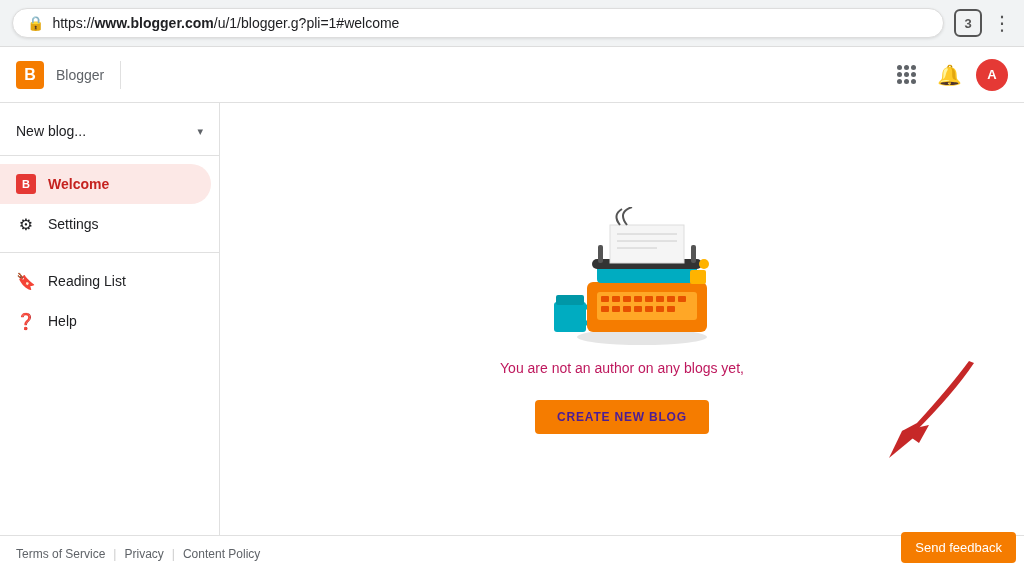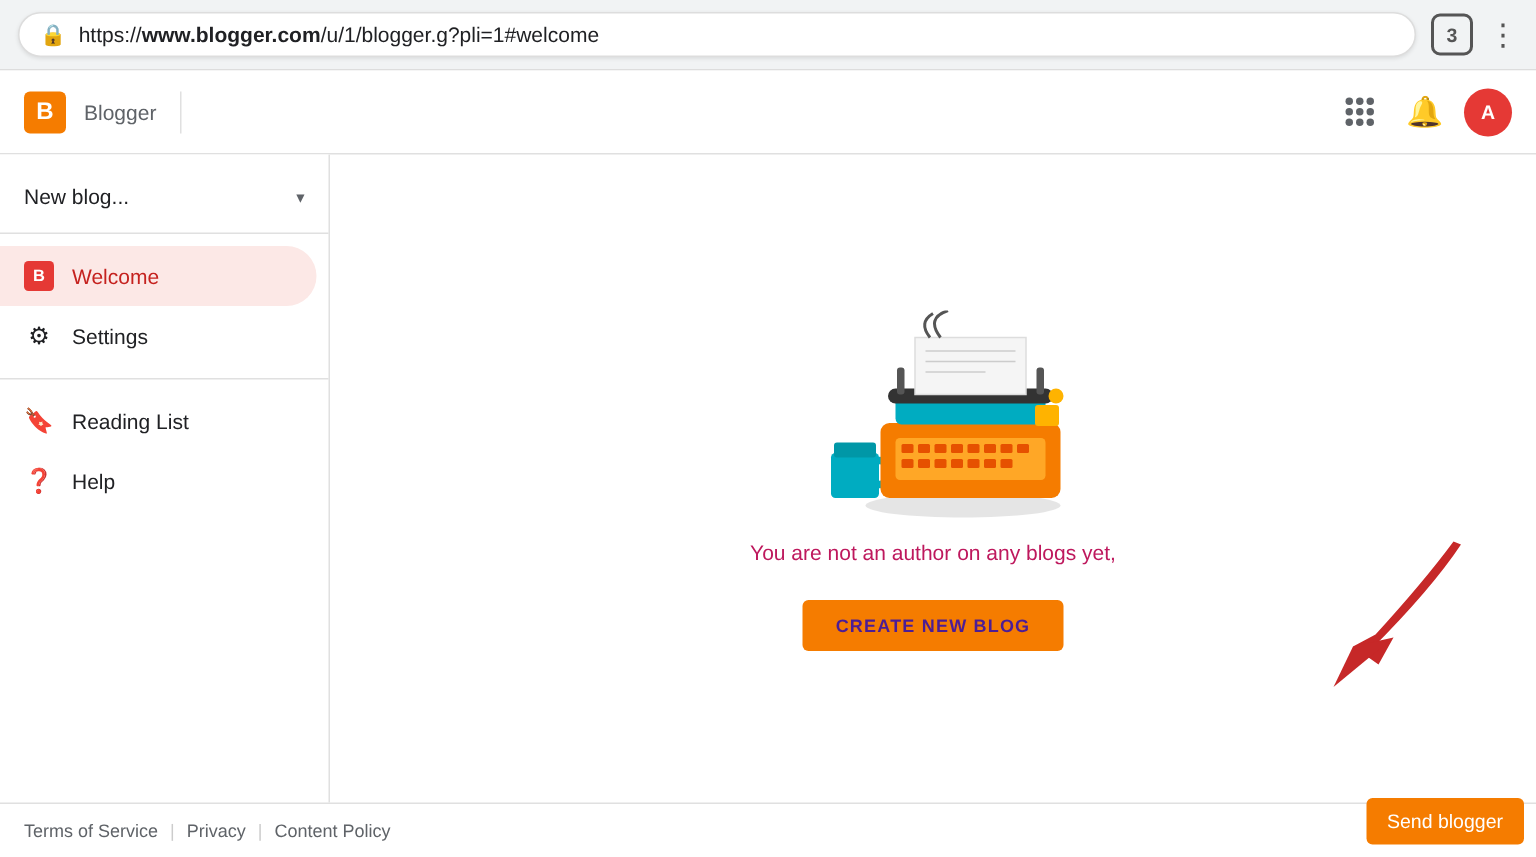--- a/index.html
+++ b/index.html
@@ -105,21 +105,21 @@
     .sidebar-divider { height: 1px; background: #e0e0e0; margin: 8px 0; }
     .sidebar-item {
       display: flex; align-items: center; gap: 12px;
       padding: 10px 16px;
       cursor: pointer;
       font-size: 14px; color: #202124;
       border-radius: 0 20px 20px 0;
       margin-right: 8px;
     }
     .sidebar-item.active { background: #fce8e6; color: #c5221f; }
-    .sidebar-item.active .sidebar-item-label { color: #c5221f; font-weight: 400; }
+    .sidebar-item.active .sidebar-item-label { color: #c5221f; font-weight: 700; }
     .sidebar-icon { width: 20px; height: 20px; display: flex; align-items: center; justify-content: center; font-size: 16px; }
     .sidebar-icon.blogger-b {
       width: 20px; height: 20px;
       background: #e53935;
       border-radius: 3px;
       color: #fff;
       font-size: 11px;
       font-weight: bold;
     }
 
@@ -348,13 +348,13 @@
 <div class="footer">
   <div class="footer-links">
     <a class="footer-link">Terms of Service</a>
     <span class="footer-sep">|</span>
     <a class="footer-link">Privacy</a>
     <span class="footer-sep">|</span>
     <a class="footer-link">Content Policy</a>
   </div>
 </div>
 
-<button class="send-feedback-btn">Send blogger</button>
+<button class="send-feedback-btn">Send feedback</button>
 
 </body></html>

